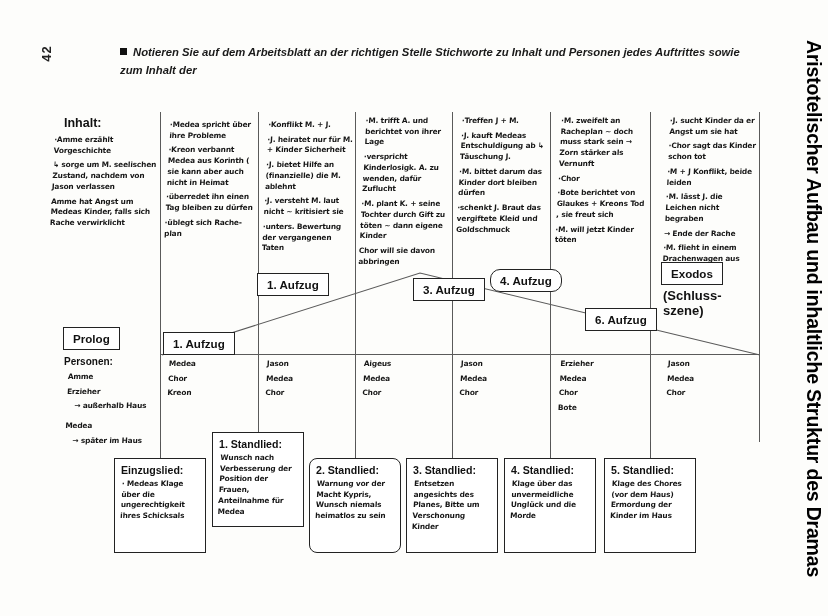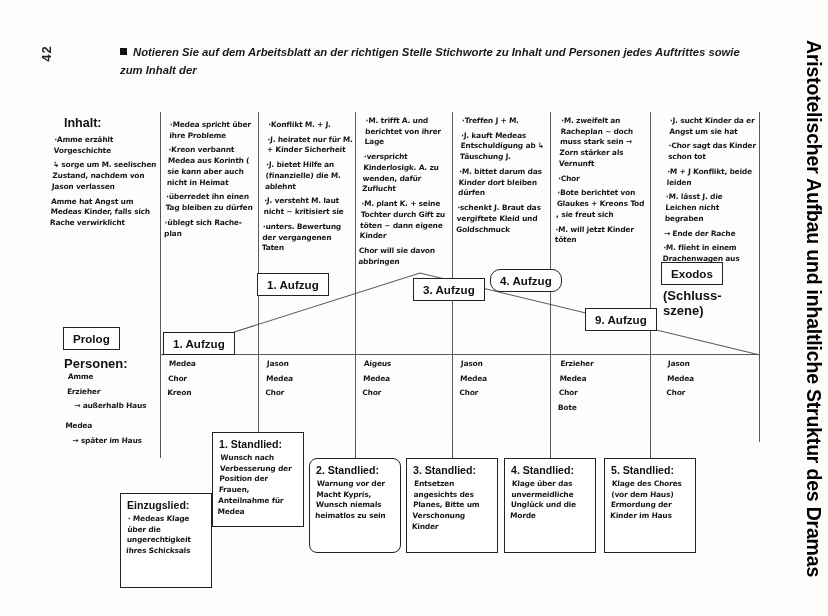--- a/index.html
+++ b/index.html
@@ -58,21 +58,21 @@
   
   .inhalt-lbl{
     position:absolute;left:64px;top:116px;
     font-size:12.5px;font-weight:700;
   }
   .inhalt-col{
     position:absolute;left:52px;top:135px;width:104px;
   }
   .personen-lbl{
     position:absolute;left:64px;top:356px;
-    font-size:13px;font-weight:700;
+    font-size:10px;font-weight:700;
   }
   .personen-left{
     position:absolute;left:66px;top:372px;width:96px;
   }
 
   
   .percell{position:absolute;top:0;width:92px;padding:3px 4px;box-sizing:border-box;}
 
   
   .sbox{
@@ -210,33 +210,33 @@
 
   <svg class="pyr" viewBox="0 0 828 616">
     <polyline points="162,355 420,273 760,355" fill="none" stroke="#5a5a5a" stroke-width="1.1"></polyline>
   </svg>
 
   <div class="sbox" style="left:63px;top:327px;">Prolog</div>
   <div class="sbox" style="left:163px;top:332px;">1. Aufzug</div>
   <div class="sbox" style="left:257px;top:273px;">1. Aufzug</div>
   <div class="sbox" style="left:381px;top:278px;margin-left:32px;">3. Aufzug</div>
   <div class="sbox" style="left:490px;top:269px;border-radius:10px;">4. Aufzug</div>
-  <div class="sbox" style="left:585px;top:308px;">9. Aufzug</div>
+  <div class="sbox" style="left:585px;top:308px;">6. Aufzug</div>
   <div class="sbox" style="left:661px;top:262px;">Exodos</div>
   <div class="exodos-sub" style="left:663px;top:288px;">(Schluss-</div>
   <div class="exodos-sub" style="left:663px;top:303px;">szene)</div>
 
   <div class="stem" style="left:160px;top:442px;height:16px;"></div>
   <div class="stem" style="left:258px;top:442px;height:16px;"></div>
   <div class="stem" style="left:355px;top:442px;height:16px;"></div>
   <div class="stem" style="left:452px;top:442px;height:16px;"></div>
   <div class="stem" style="left:550px;top:442px;height:16px;"></div>
   <div class="stem" style="left:650px;top:442px;height:16px;"></div>
 
-  <div class="cbox" style="left:120px;top:458px;margin-top:35px;">
+  <div class="cbox" style="left:114px;top:458px;">
     <div class="ttl">Einzugslied:</div>
     <div class="hw">· Medeas Klage über die ungerechtigkeit ihres Schicksals</div>
   </div>
   <div class="cbox" style="left:212px;top:432px;">
     <div class="ttl">1. Standlied:</div>
     <div class="hw">Wunsch nach Verbesserung der Position der Frauen, Anteilnahme für Medea</div>
   </div>
   <div class="cbox" style="left:309px;top:458px;border-radius:8px;">
     <div class="ttl">2. Standlied:</div>
     <div class="hw">Warnung vor der Macht Kypris, Wunsch niemals heimatlos zu sein</div>

